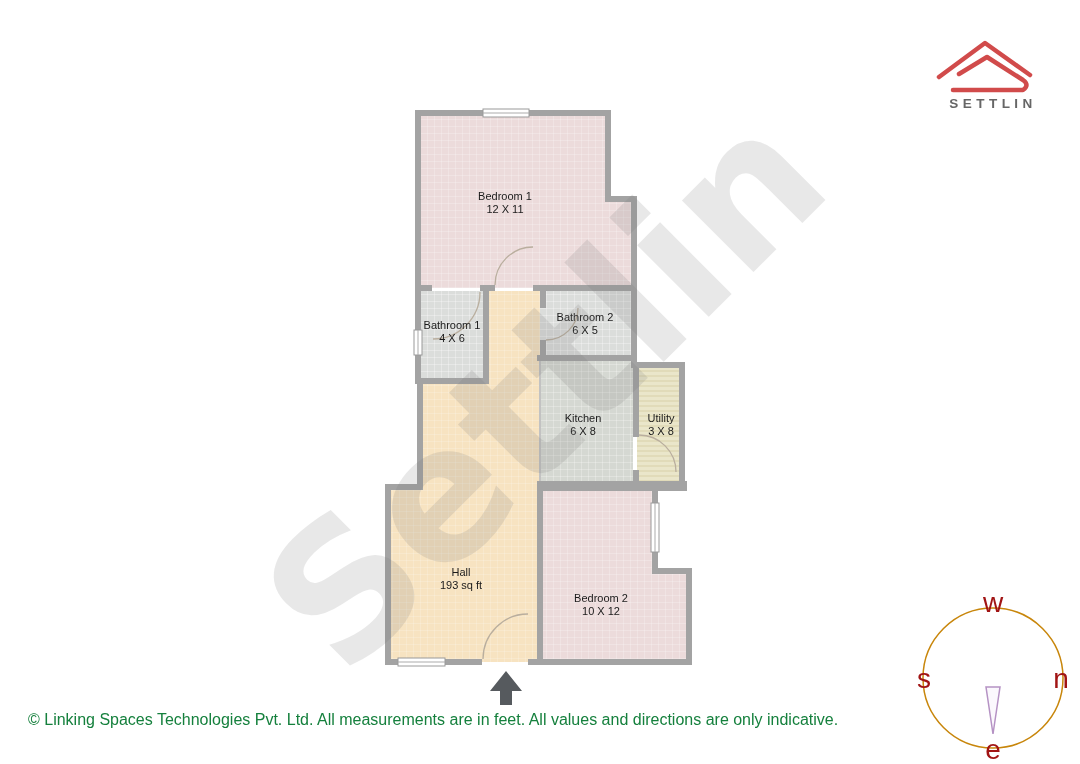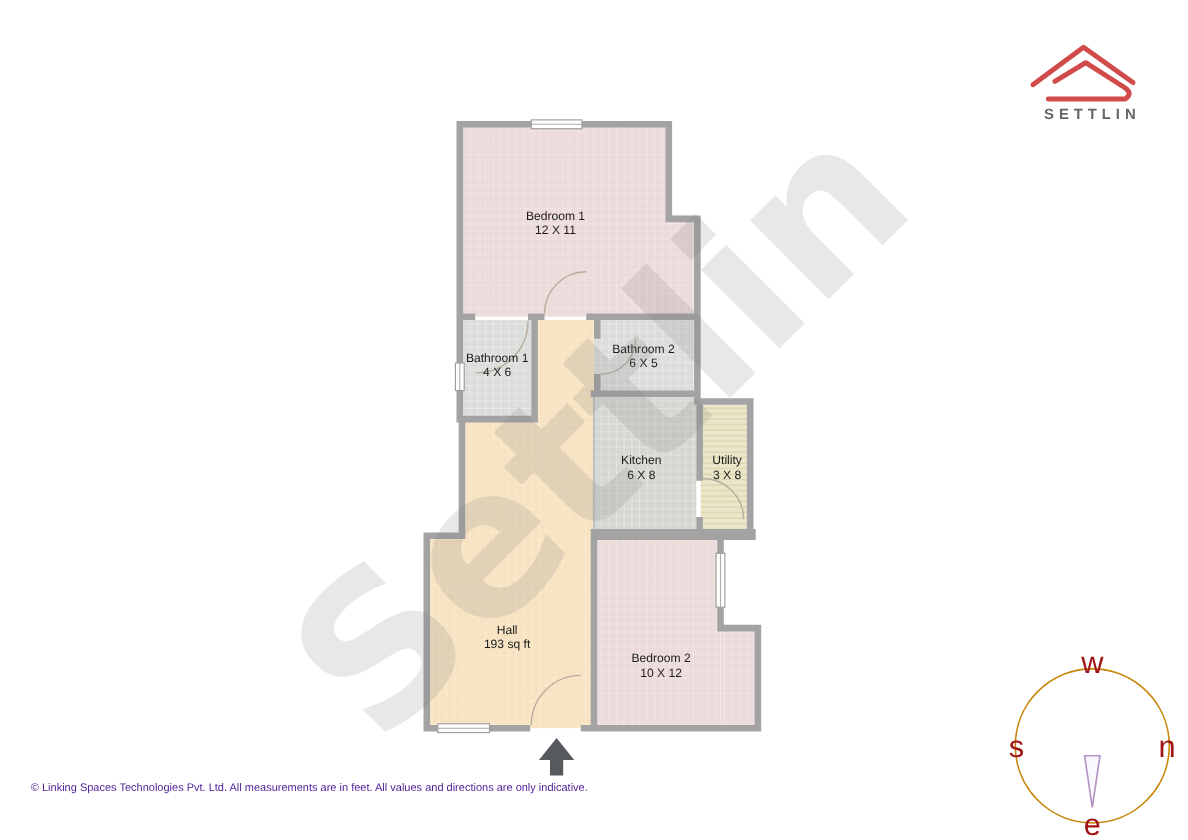--- a/index.html
+++ b/index.html
@@ -9,21 +9,21 @@
   .wall{fill:#a3a3a3;}
   .win{fill:#ffffff;stroke:#9a9a9a;stroke-width:1;}
   .arc{fill:none;stroke:#b9ae9e;stroke-width:1.3;}
   .lbl{font-family:"Liberation Sans",sans-serif;font-size:11px;fill:#1b1b1b;text-anchor:middle;}
   .wordmark{font-family:"Liberation Sans",sans-serif;font-size:13.5px;fill:#666666;
             letter-spacing:4.5px;font-weight:600;text-anchor:middle;}
   .compass-letter{font-family:"Liberation Sans",sans-serif;font-size:28px;fill:#a11414;text-anchor:middle;}
   .watermark{position:absolute;left:545px;top:390px;transform:translate(-50%,-50%) rotate(-45deg);
              font-family:"DejaVu Sans",sans-serif;font-weight:bold;font-size:185px;
              color:rgba(120,120,120,0.17);white-space:nowrap;pointer-events:none;user-select:none;}
-  .copyright{position:absolute;left:28px;top:711px;font-size:10px;color:#4c1d95;}
+  .copyright{position:absolute;left:28px;top:711px;font-size:16px;color:#15803d;}
 </style>
 </head>
 <body>
 
 <div class="canvas">
 
   <svg width="1080" height="764" viewBox="0 0 1080 764">
     <defs>
       <pattern id="patPink" width="7" height="7" patternUnits="userSpaceOnUse">
         <rect width="7" height="7" fill="#ecdbdb"></rect>

